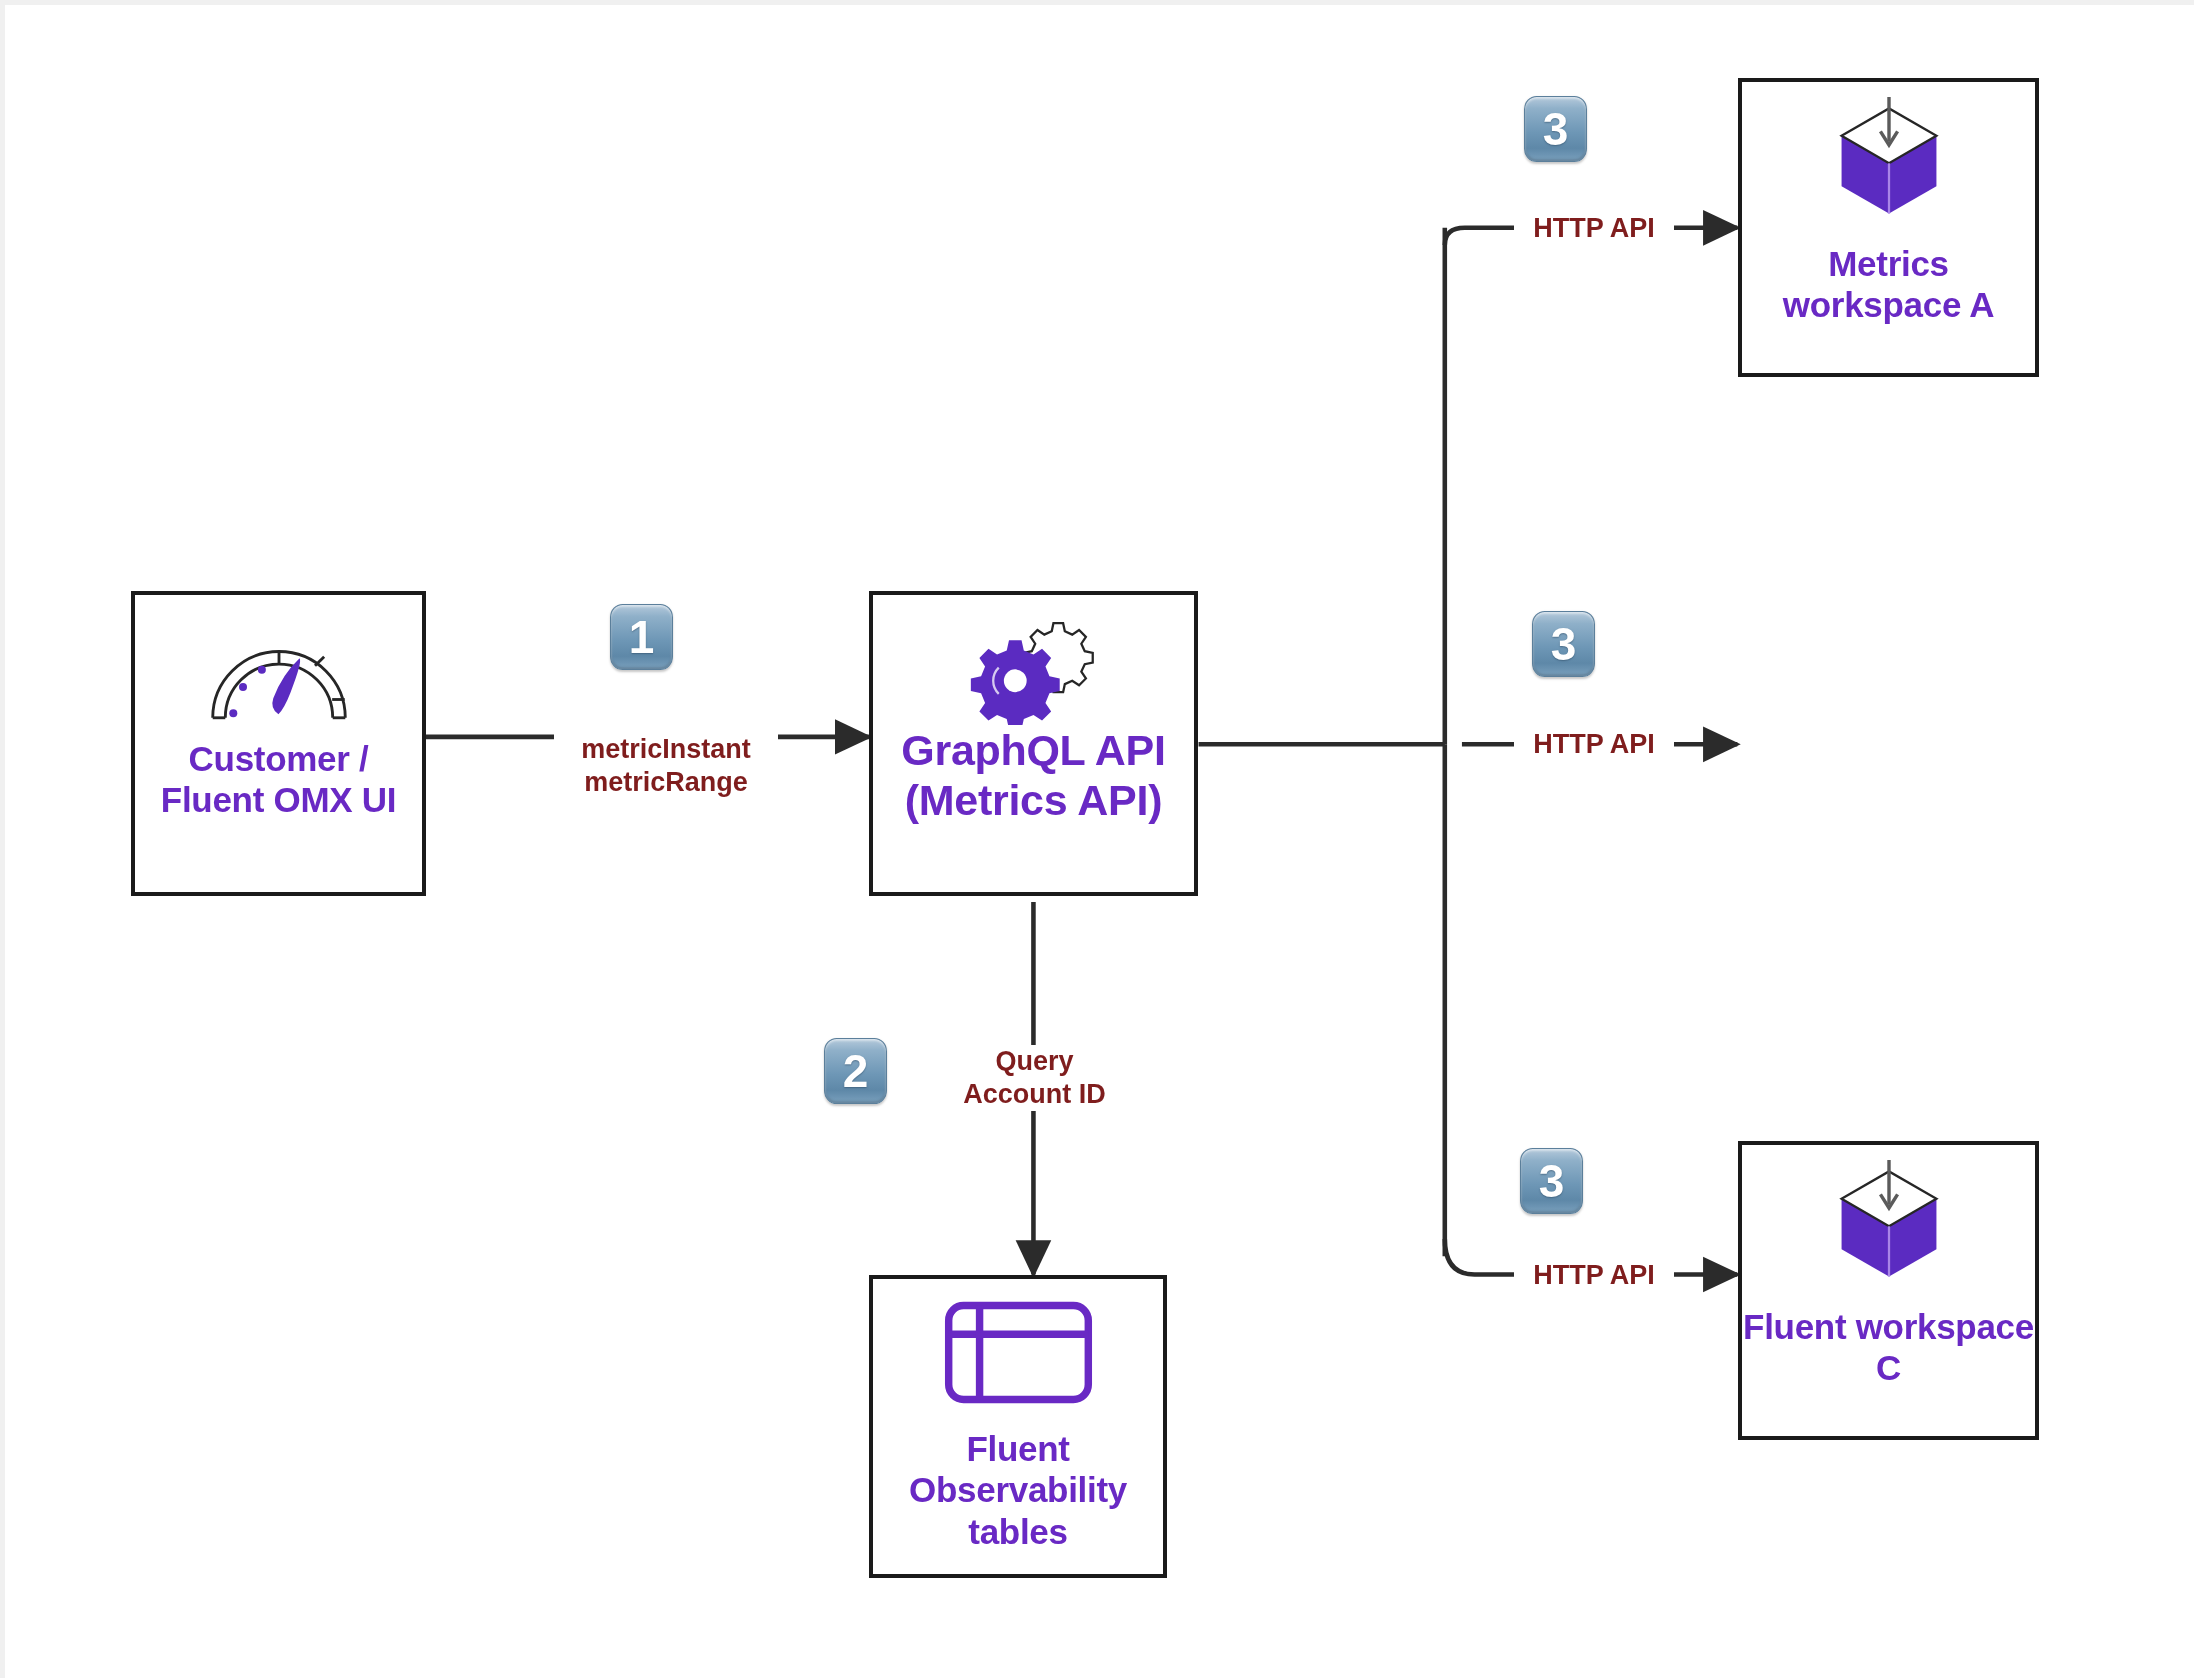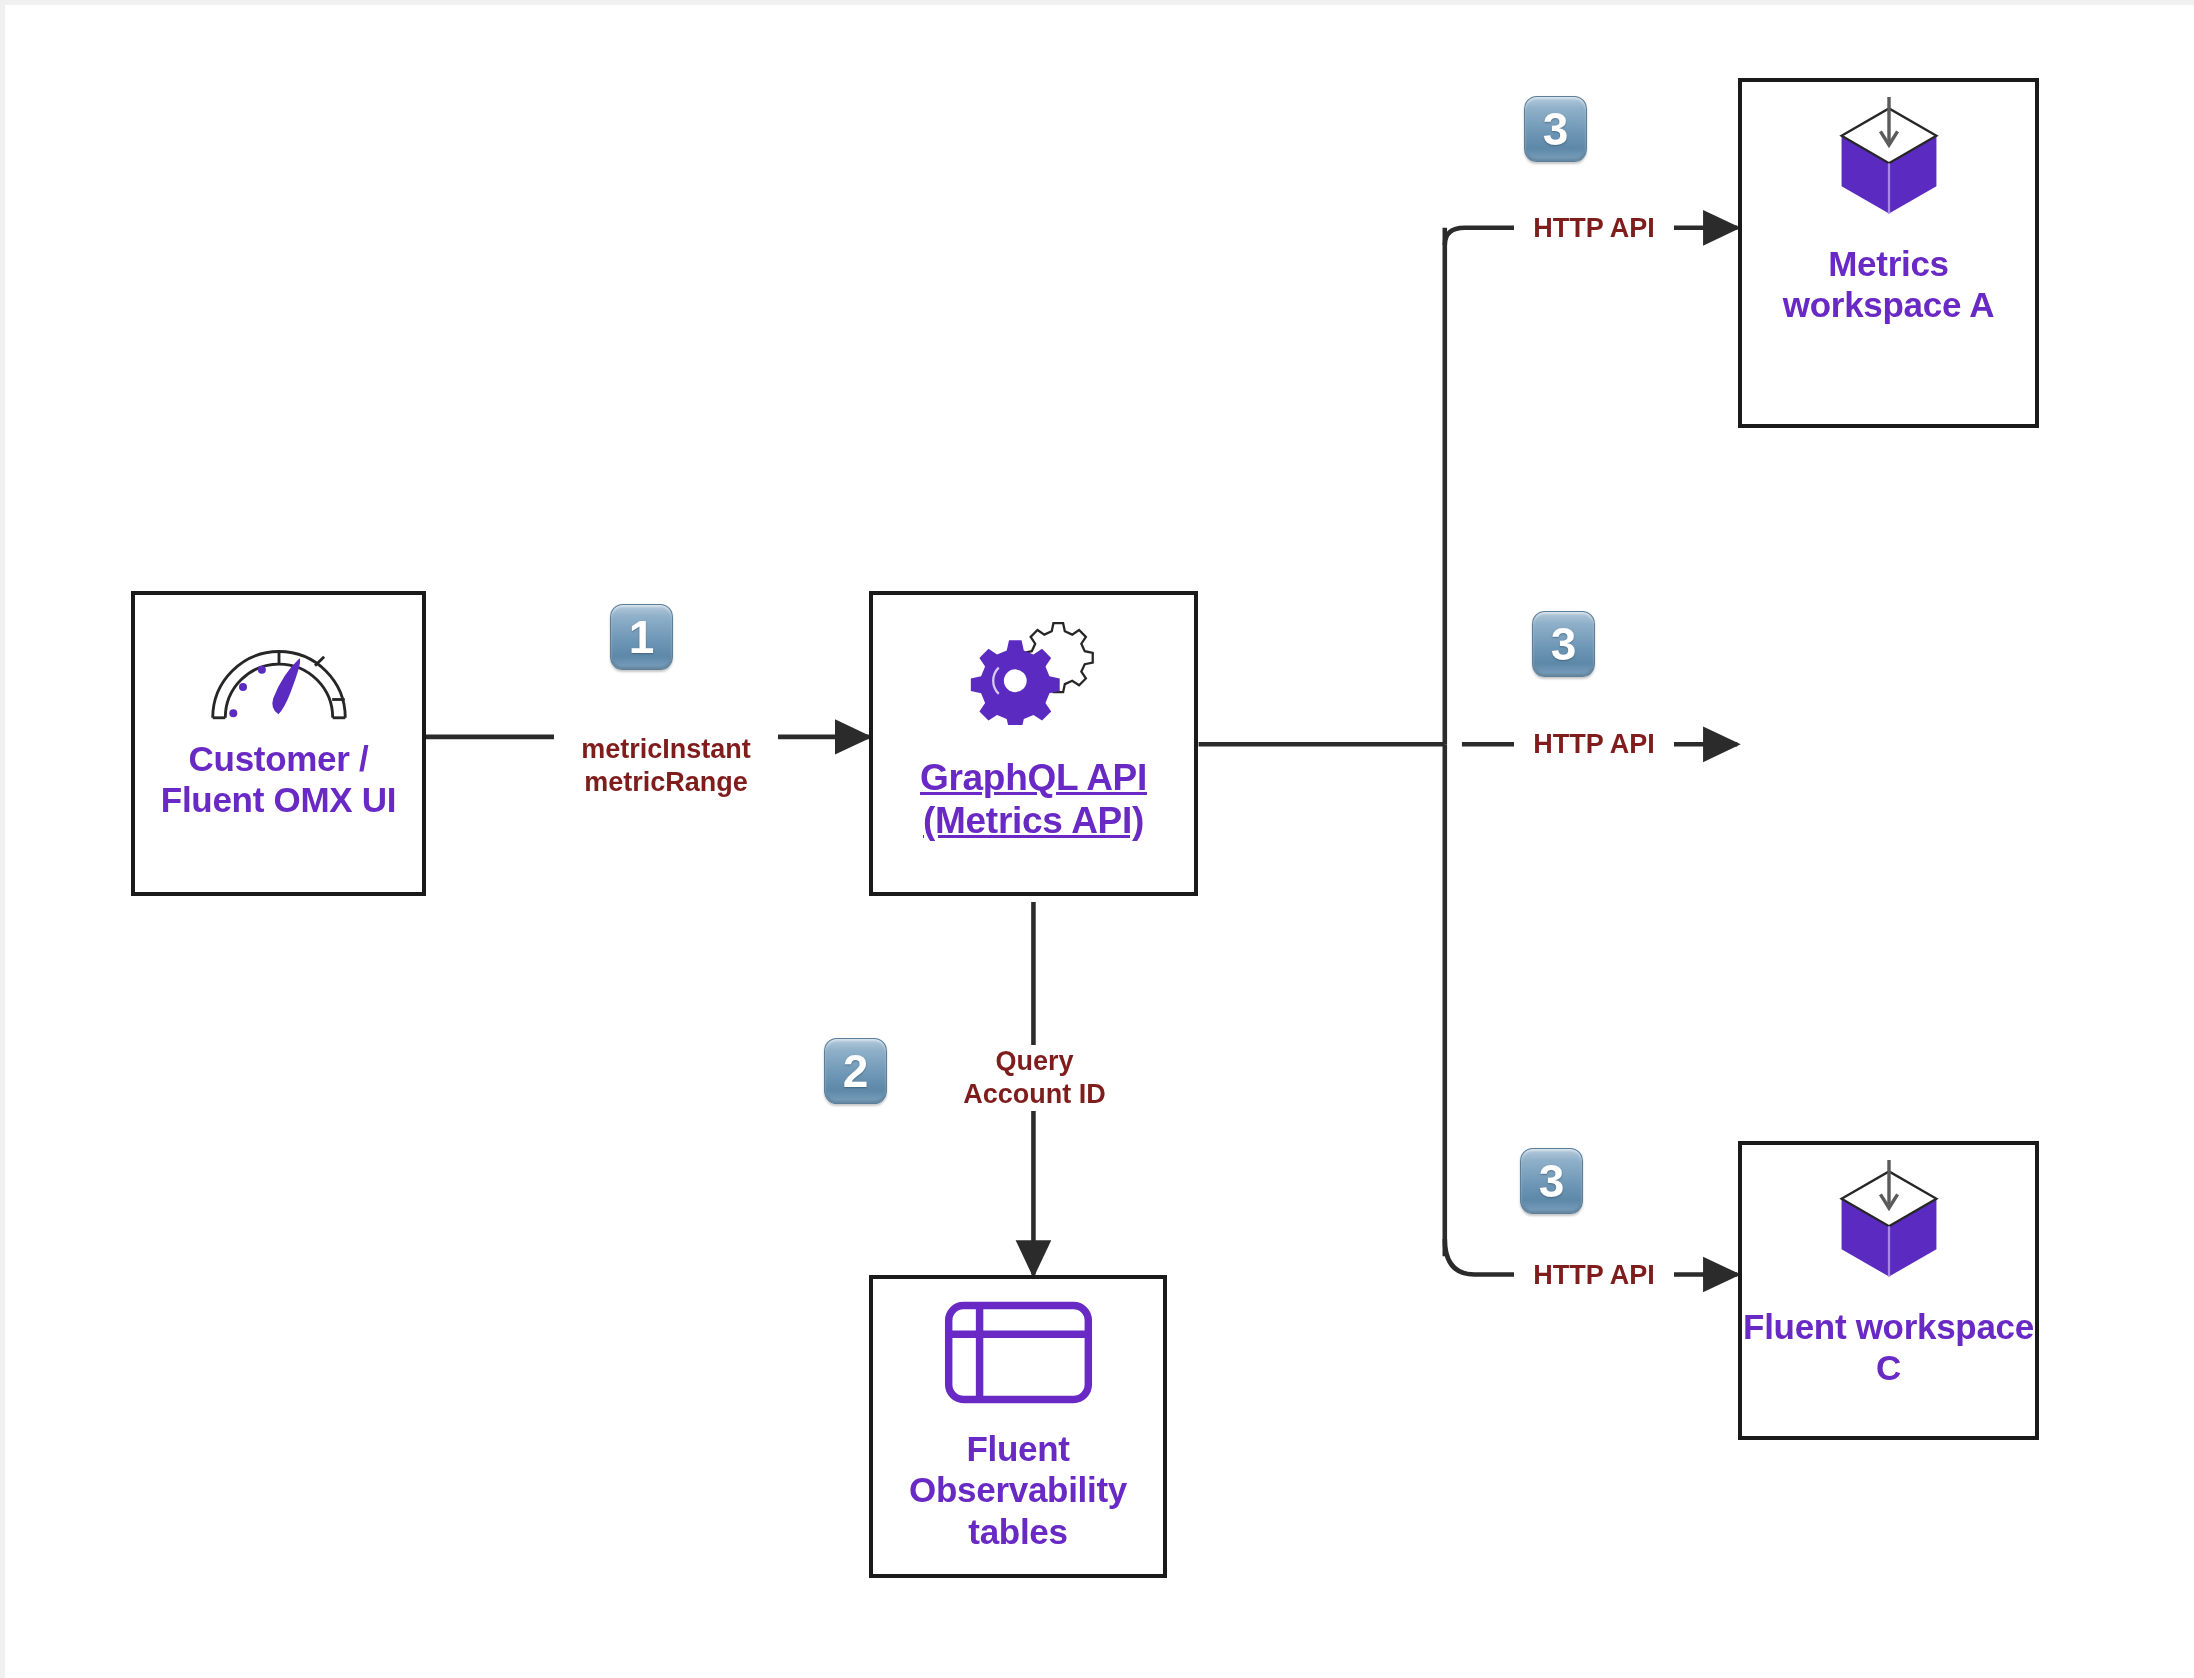--- a/index.html
+++ b/index.html
@@ -150,38 +150,38 @@
         <g transform="translate(2,42)">
           <path d="M 70 0 l 22 0 l 4 18 l 17 7 l 15 -10 l 16 16 l -10 15 l 7 17 l 18 4 l 0 22
                    l -18 4 l -7 17 l 10 15 l -16 16 l -15 -10 l -17 7 l -4 18 l -22 0 l -4 -18
                    l -17 -7 l -15 10 l -16 -16 l 10 -15 l -7 -17 l -18 -4 l 0 -22 l 18 -4 l 7 -17
                    l -10 -15 l 16 -16 l 15 10 l 17 -7 z" fill="#5b2bc1"></path>
           <circle cx="81" cy="71" r="20" fill="#ffffff"></circle>
           <path d="M 52 48 A 32 32 0 0 0 52 94" fill="none" stroke="#ffffff" stroke-width="4" opacity="0.75"></path>
         </g>
       </svg>
     </div>
-    <div class="node-label" style="font-size:37px; margin-top:31px;text-decoration:underline;">GraphQL API
+    <div class="node-label" style="font-size:43px; ">GraphQL API
 (Metrics API)</div>
   </div>
 
   <div class="node" style="left:864px; top:1270px; width:298px; height:303px;">
     <div class="node-icon" style="margin-top:22px;">
       <svg width="149" height="103" viewBox="0 0 260 180" xmlns="http://www.w3.org/2000/svg">
         <rect x="8" y="8" width="244" height="164" rx="26" ry="26" fill="none" stroke="#6929c4" stroke-width="13"></rect>
         <line x1="8" y1="58" x2="252" y2="58" stroke="#6929c4" stroke-width="13"></line>
         <line x1="62" y1="8" x2="62" y2="172" stroke="#6929c4" stroke-width="13"></line>
       </svg>
     </div>
     <div class="node-label" style="font-size:35px; margin-top:24px;">Fluent
 Observability
 tables</div>
   </div>
 
-  <div class="node" style="left:1733px; top:73px; width:301px; height:350px;">
+  <div class="node" style="left:1733px; top:73px; width:301px; height:299px;">
     <div class="node-icon" style="margin-top:15px;">
       <svg width="120" height="120" viewBox="0 0 210 210" xmlns="http://www.w3.org/2000/svg">
 
         <path d="M 22 68 L 105 116 L 105 204 L 22 156 Z" fill="#5b2bc1"></path>
 
         <path d="M 188 68 L 105 116 L 105 204 L 188 156 Z" fill="#5b2bc1"></path>
 
         <path d="M 22 68 L 105 20 L 188 68 L 105 116 Z" fill="#ffffff" stroke="#262626" stroke-width="4"></path>
 
         <line x1="105" y1="116" x2="105" y2="204" stroke="#a986e8" stroke-width="4"></line>

